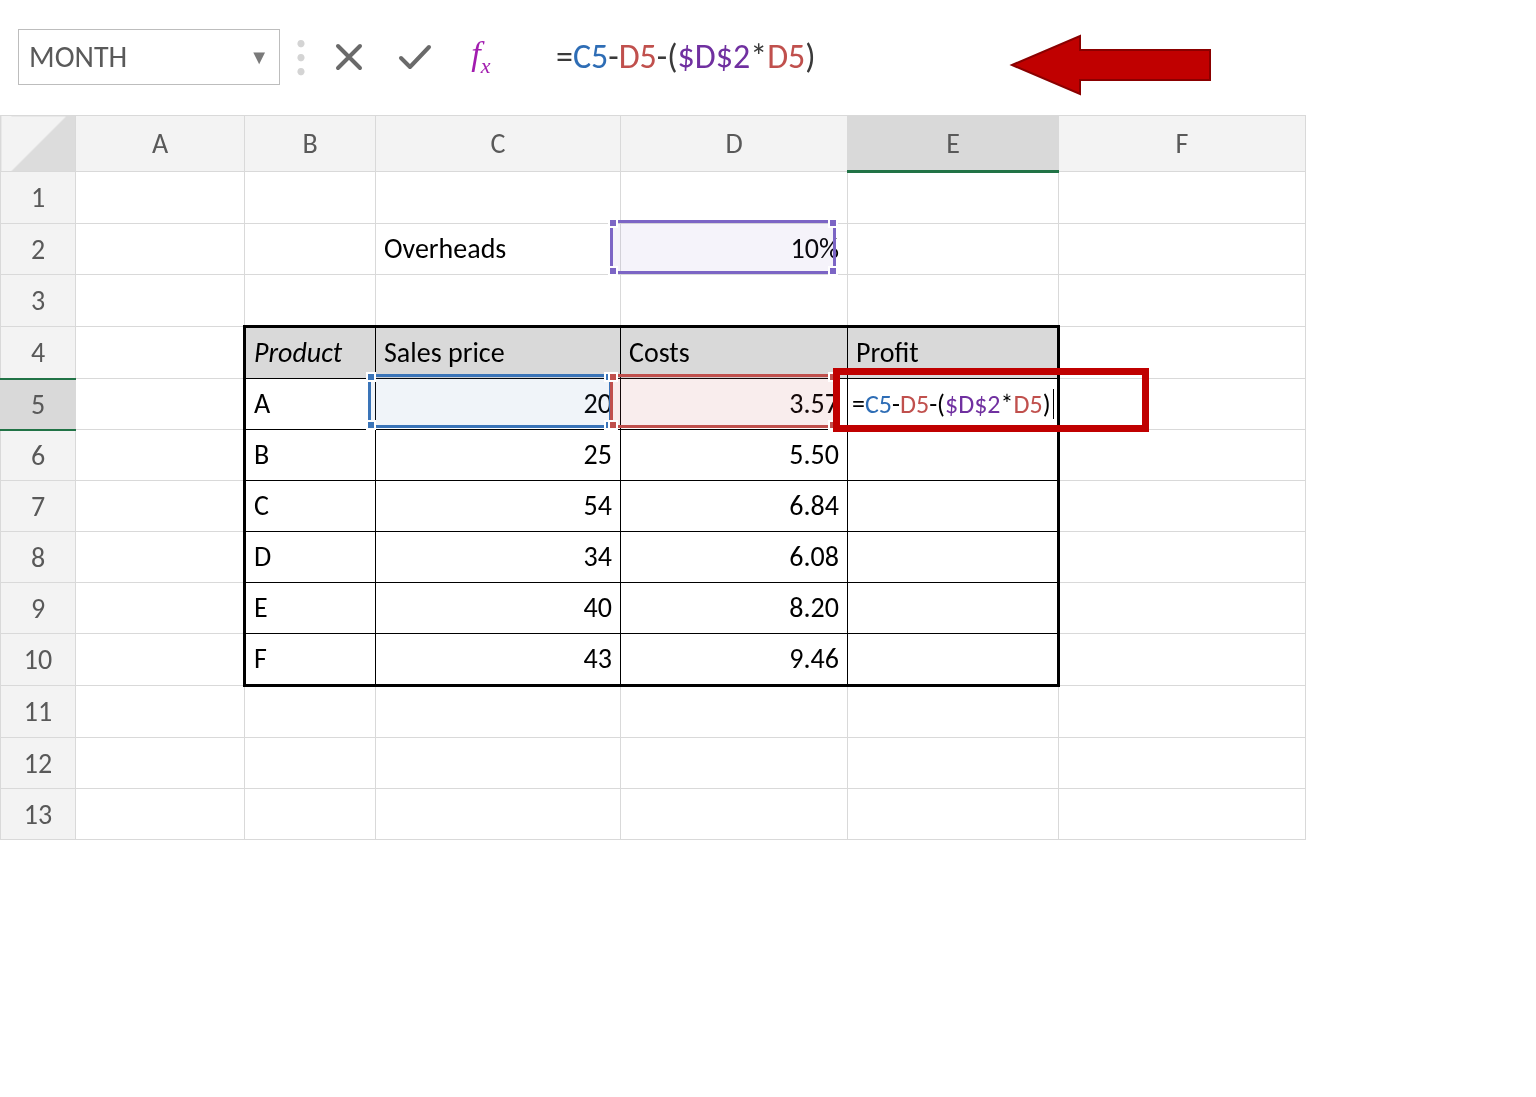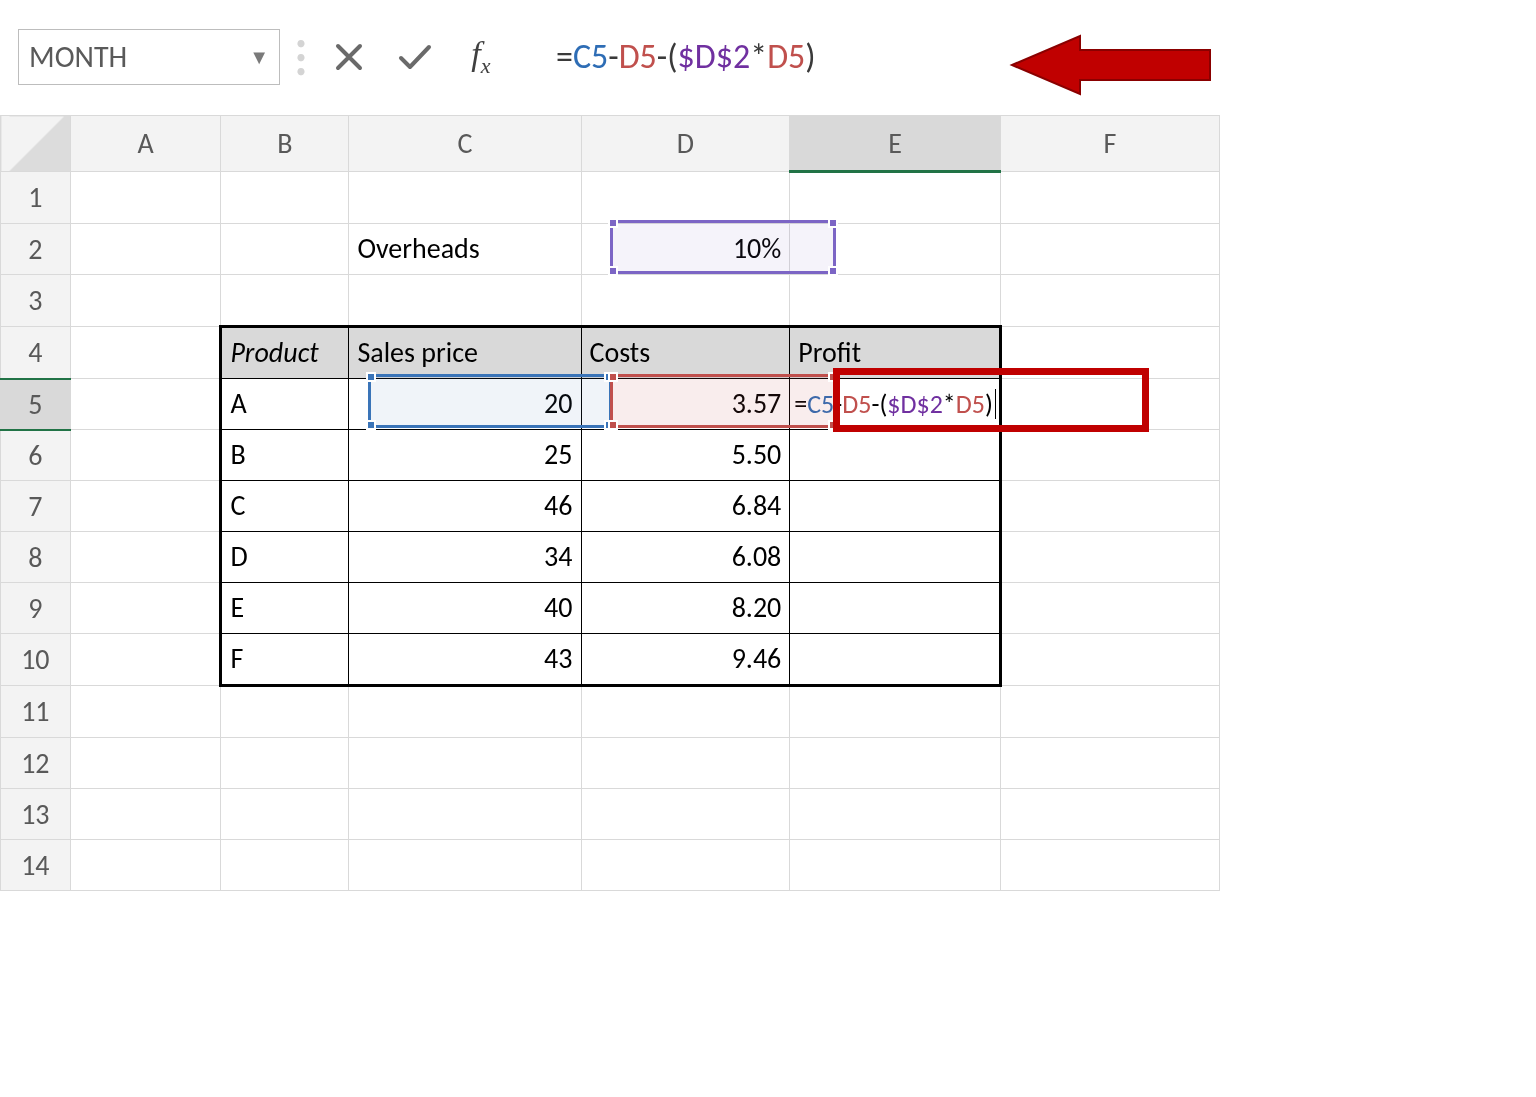--- a/index.html
+++ b/index.html
@@ -1,25 +1,25 @@
 <!DOCTYPE html>
 <html><head>
 <meta charset="utf-8">
 <style>
   html,body{margin:0;padding:0;background:#fff;font-family:Calibri,Arial,sans-serif;font-size:28px;color:#000;}
-  .frame{width:1220px;height:1097px;position:relative;overflow:hidden;box-sizing:border-box;}
+  .frame{width:1536px;height:1097px;position:relative;overflow:hidden;box-sizing:border-box;}
   
   .fbar{display:flex;align-items:center;gap:12px;padding:18px 18px 0 18px;height:95px;box-sizing:border-box;}
   .namebox{width:240px;height:54px;border:1px solid #bdbdbd;background:#fff;display:flex;align-items:center;justify-content:space-between;padding:0 10px;font-size:30px;color:#5a5a5a;}
   .namebox .dd{color:#7a7a7a;font-size:20px;}
   .fbar-sep{display:flex;flex-direction:column;gap:6px;color:#d4d4d4;font-size:20px;line-height:8px;padding:0 4px;}
   .fbar-sep span{display:block;}
   .fbar-btn{width:54px;height:54px;display:flex;align-items:center;justify-content:center;color:#6a6a6a;font-size:34px;}
   .fbar-btn svg{display:block;}
-  .fx{font-style:italic;font-family:"Times New Roman",serif;font-size:34px;color:#404040;padding-right:6px;}
+  .fx{font-style:italic;font-family:"Times New Roman",serif;font-size:34px;color:#a21caf;padding-right:6px;}
   .formula-input{flex:1;height:54px;border:none;display:flex;align-items:center;font-size:34px;color:#3a3a3a;padding-left:30px;}
   .formula-input .eq,.formula-input .op{color:#3a3a3a;}
   .formula-input .c5{color:#2e6db5;}
   .formula-input .d5{color:#c0504d;}
   .formula-input .dd2{color:#7030a0;}
   
   .arrow{position:absolute;left:1000px;top:30px;}
   
   .grid{position:absolute;left:0;top:115px;}
   table.sheet{border-collapse:collapse;}
@@ -183,21 +183,21 @@
     <td class="tb left" style="border-left-width:3px;">B</td>
     <td class="tb right">25</td>
     <td class="tb right">5.50</td>
     <td class="tb" style="border-right-width:3px;"></td>
     <td></td>
           </tr>
   <tr class="r">
             <th class="rowh">7</th>
             <td></td>
     <td class="tb left" style="border-left-width:3px;">C</td>
-    <td class="tb right">46</td>
+    <td class="tb right">54</td>
     <td class="tb right">6.84</td>
     <td class="tb" style="border-right-width:3px;"></td>
     <td></td>
           </tr>
   <tr class="r">
             <th class="rowh">8</th>
             <td></td>
     <td class="tb left" style="border-left-width:3px;">D</td>
     <td class="tb right">34</td>
     <td class="tb right">6.08</td>
@@ -235,29 +235,20 @@
             <th class="rowh">12</th>
             <td></td>
             <td></td>
             <td></td>
             <td></td>
             <td></td>
             <td></td>
           </tr>
   <tr class="r">
             <th class="rowh">13</th>
-            <td></td>
-            <td></td>
-            <td></td>
-            <td></td>
-            <td></td>
-            <td></td>
-          </tr>
-  <tr class="r">
-            <th class="rowh">14</th>
             <td></td>
             <td></td>
             <td></td>
             <td></td>
             <td></td>
             <td></td>
           </tr>
 </tbody>
       </table>
 </div>

